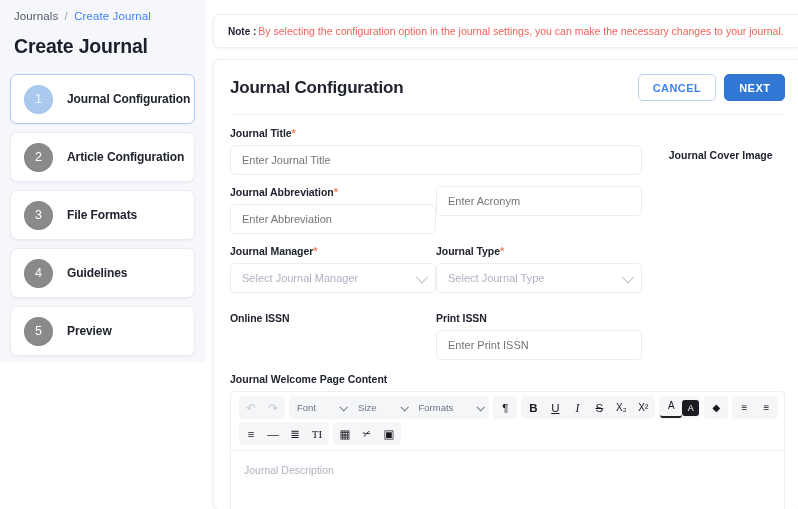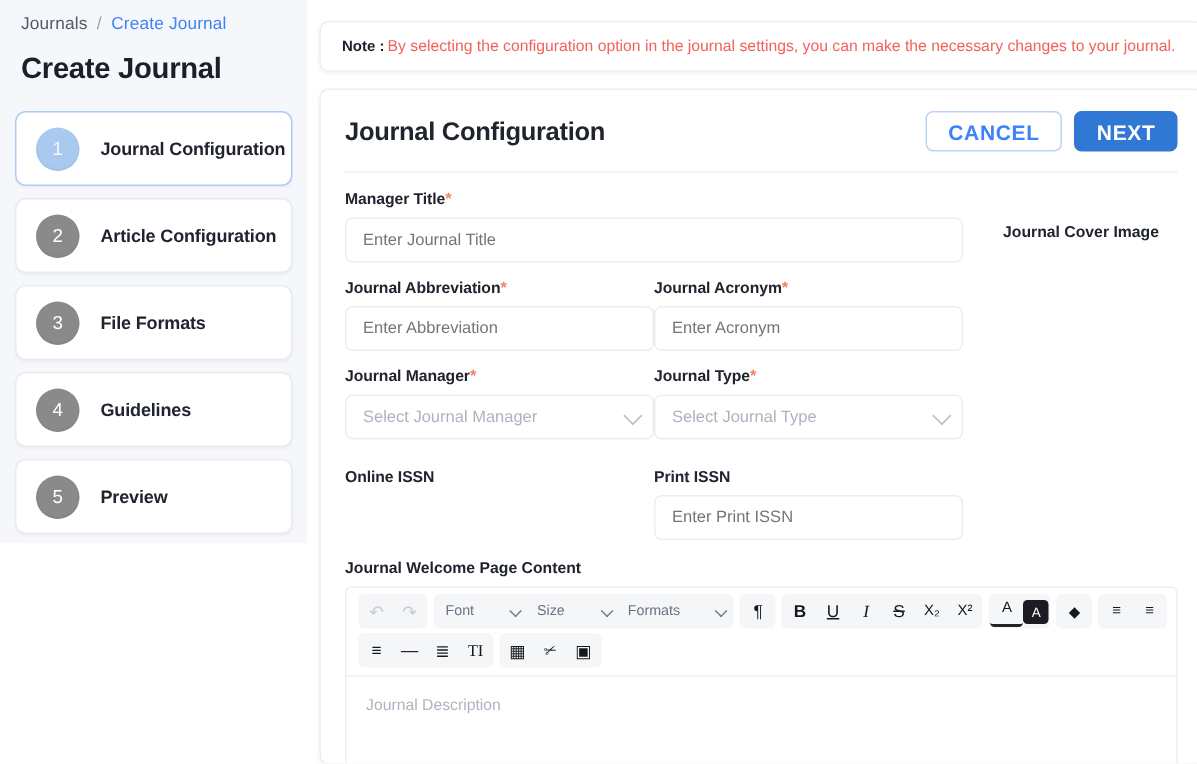--- a/index.html
+++ b/index.html
@@ -84,21 +84,21 @@
     position: relative;
     overflow: hidden;
   }
   .card-head {
     display: flex; align-items: center; justify-content: space-between;
     padding: 14px 16px 0 16px;
   }
   .card-title { font-size: 17px; font-weight: bold; color: #20242f; letter-spacing: -.2px; }
   .head-actions { display: flex; gap: 8px; }
   .btn {
-    height: 27px; border-radius: 5px; font-size: 14px; font-weight: bold;
+    height: 27px; border-radius: 5px; font-size: 11px; font-weight: bold;
     letter-spacing: .45px; display: flex; align-items: center; justify-content: center;
     cursor: pointer; padding: 0 14px;
   }
   .btn-cancel { background: #ffffff; border: 1px solid #bcd2f3; color: #3f83f8; }
   .btn-next { background: #3178d4; border: 1px solid #3178d4; color: #ffffff; }
   .head-rule { margin: 13px 16px 0 16px; height: 1px; background: #eceff4; }
 
   .card-body { padding: 12px 16px 0 16px; display: flex; gap: 14px; }
   .form-col { width: 412px; flex: 0 0 412px; }
   .cover-col { flex: 1; display: flex; flex-direction: column; align-items: center; padding-top: 8px; }
@@ -243,31 +243,30 @@
           <div class="btn btn-next">NEXT</div>
         </div>
       </div>
       <div class="head-rule"></div>
 
       <div class="card-body">
 
         <div class="form-col">
 
           <div class="field">
-            <label class="field-label"><span>Manager Title</span><span class="req">*</span></label>
+            <label class="field-label"><span>Journal Title</span><span class="req">*</span></label>
             <input class="input" type="text" placeholder="Enter Journal Title" style="">
           </div>
 
           <div class="row2">
             <div class="field">
               <label class="field-label"><span>Journal Abbreviation</span><span class="req">*</span></label>
               <input class="input" type="text" placeholder="Enter Abbreviation" style="">
             </div>
             <div class="field">
-              <label class="field-label"><span>Journal Acronym</span><span class="req">*</span></label>
               <input class="input" type="text" placeholder="Enter Acronym" style="">
             </div>
           </div>
 
           <div class="row2">
             <div class="field">
               <label class="field-label"><span>Journal Manager</span><span class="req">*</span></label>
               <div class="select">
                 <span>Select Journal Manager</span>
                 <span class="chev"></span>

